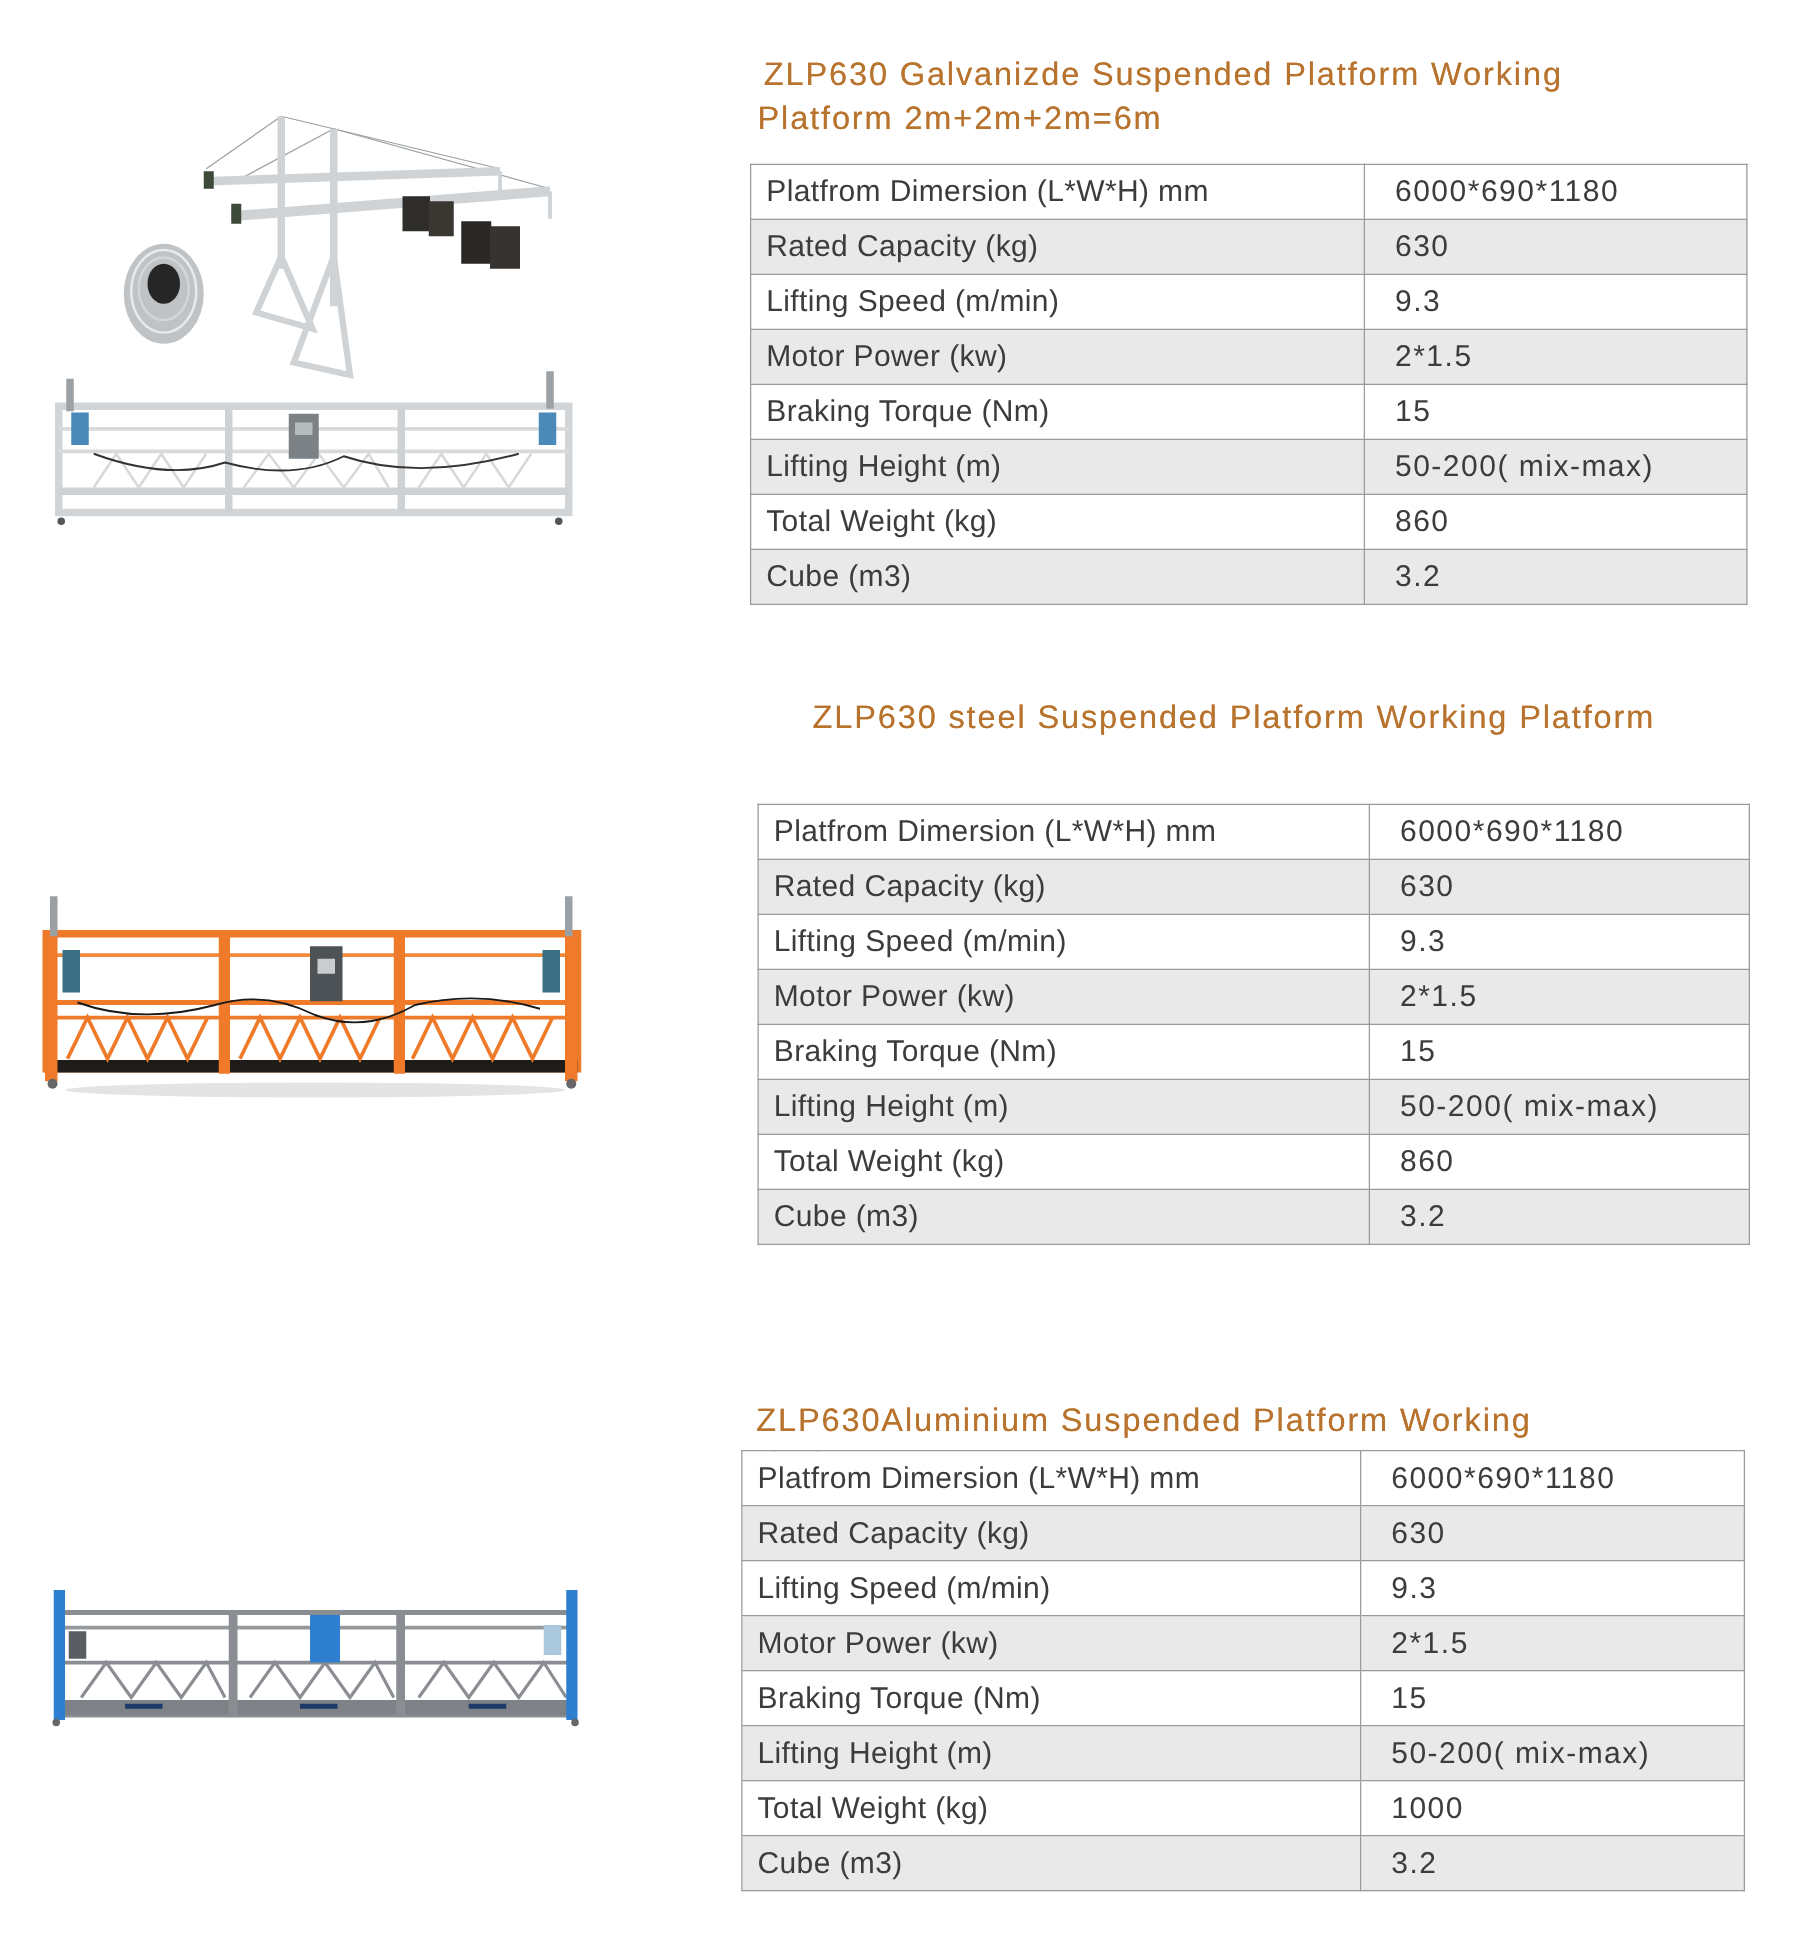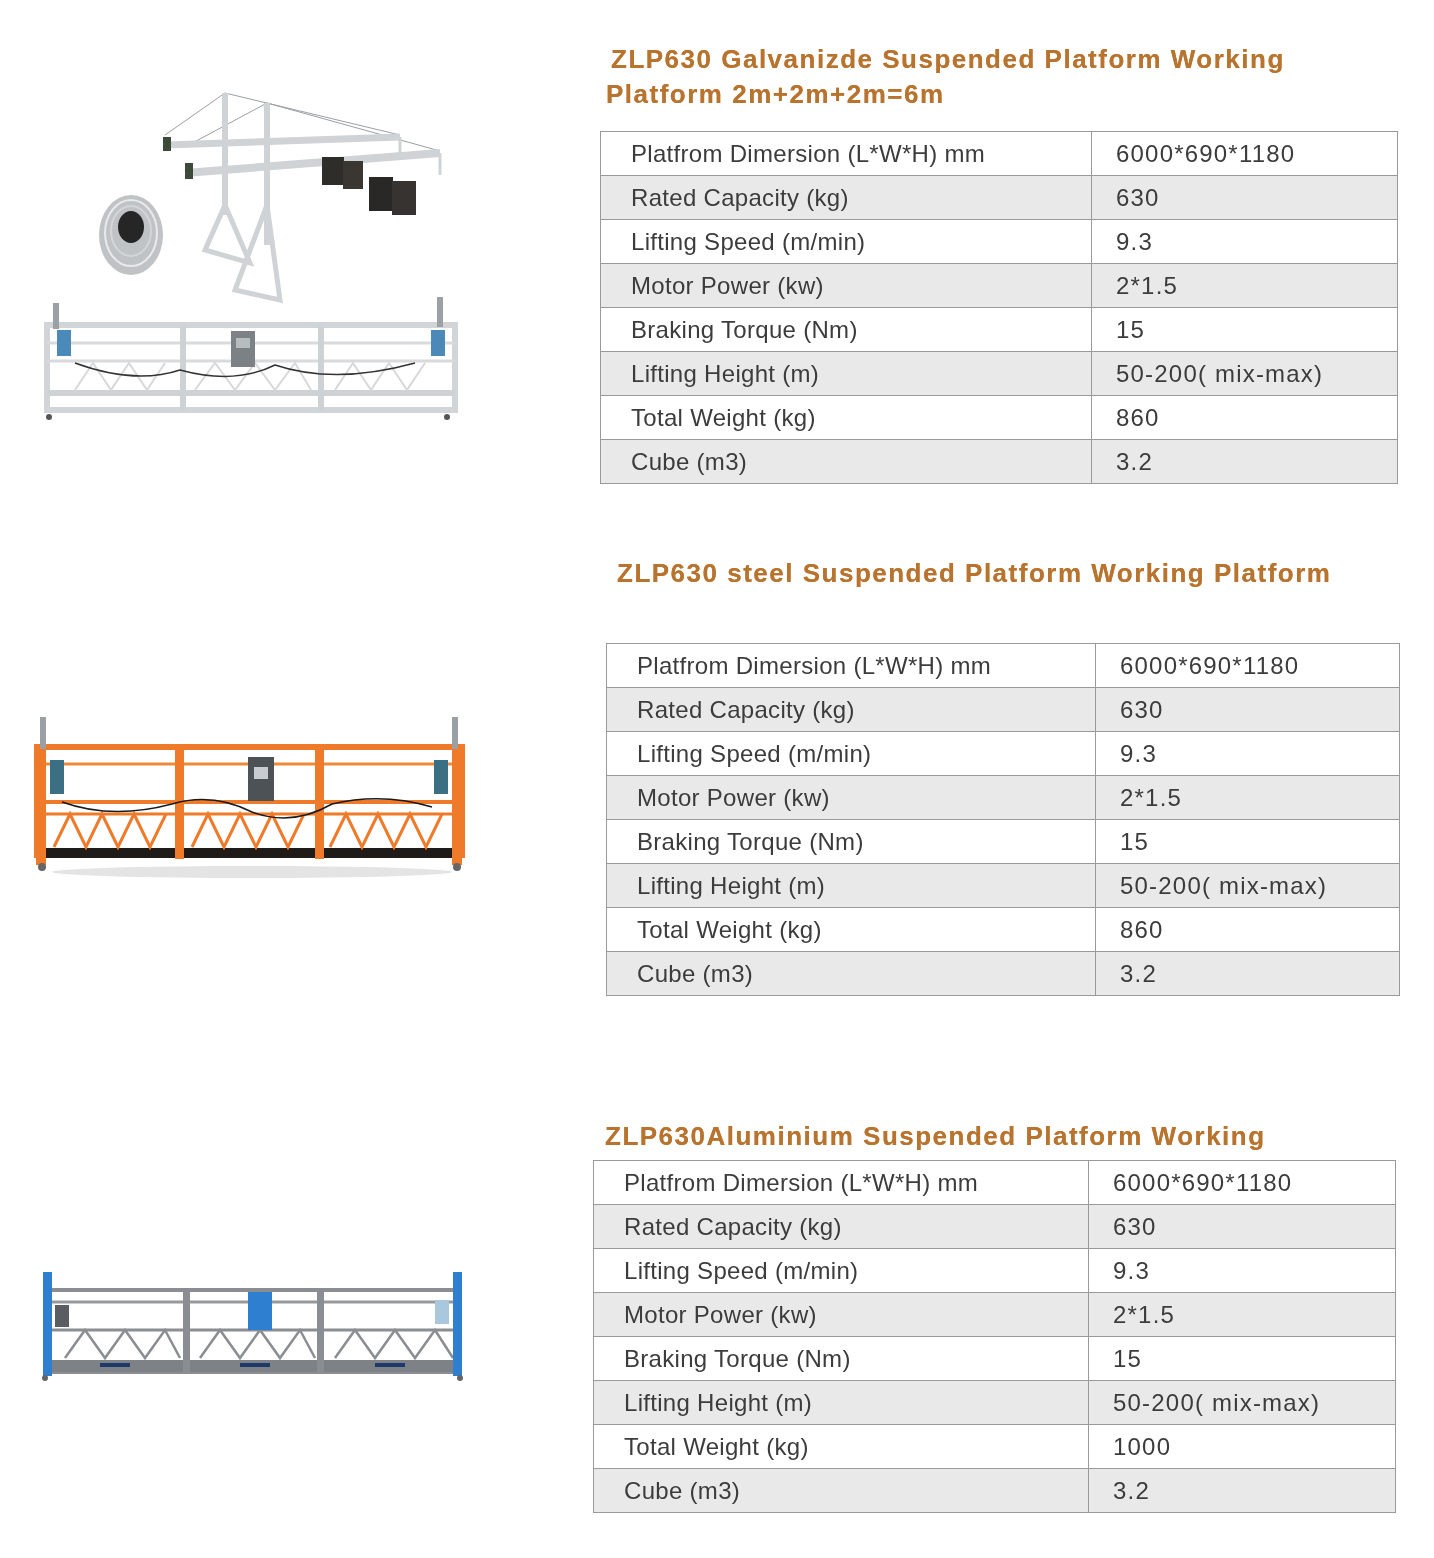--- a/index.html
+++ b/index.html
@@ -1,28 +1,28 @@
 <!DOCTYPE html>
 <html><head>
   <meta charset="utf-8">
   <style>
     html, body { margin: 0; padding: 0; background: #ffffff; }
     body { width: 1434px; height: 1558px; position: relative; overflow: hidden;
            font-family: "Liberation Sans", sans-serif; color: #3a3a3a; }
     .section { position: absolute; left: 0; width: 1434px; }
     .title { position: absolute; color: #b8742f; font-family: "Liberation Sans", sans-serif;
-             font-size: 26px; line-height: 35px; letter-spacing: 1.5px; margin: 0; font-weight: bold;
+             font-size: 26px; line-height: 35px; letter-spacing: 1.5px; margin: 0; font-weight: normal;
              text-shadow: 0 0 0.4px #c98a4a; }
     .title .line { display: block; white-space: nowrap; }
     table.spec { position: absolute; border-collapse: collapse; table-layout: fixed; }
     table.spec td { border: 1.5px solid #9a9a9a; height: 43px; padding: 0; font-size: 24px;
                     color: #3c3c3c; vertical-align: middle; white-space: nowrap; }
     table.spec tr:nth-child(odd) td { background: #ffffff; }
     table.spec tr:nth-child(even) td { background: #e9e9e9; }
-    table.spec td.k { padding-left: 30px; letter-spacing: 0.3px; }
+    table.spec td.k { padding-left: 12px; letter-spacing: 0.3px; }
     table.spec td.v { padding-left: 24px; letter-spacing: 1.2px; }
     .photo { position: absolute; }
   </style>
 </head>
 <body>
 
 <div class="section" style="top:0;height:520px;">
   <h2 class="title" style="left:606px;top:42px;">
     <span class="line" style="padding-left:5px;">ZLP630 Galvanizde Suspended Platform Working</span>
     <span class="line">Platform 2m+2m+2m=6m</span>
@@ -119,21 +119,21 @@
       <tr>
           <td class="k">Cube (m3)</td>
           <td class="v">3.2</td>
         </tr>
     </tbody>
   </table>
 </div>
 
 <div class="section" style="top:0;height:1030px;">
   <h2 class="title" style="left:611px;top:556px;">
-    <span class="line" style="padding-left:6px;">ZLP630 steel Suspended Platform Working Platform</span>
+    <span class="line" style="padding-left:6px;margin-left:33px;">ZLP630 steel Suspended Platform Working Platform</span>
   </h2>
 
   <svg class="photo" style="left:32px;top:712px;" width="435" height="170" viewBox="0 0 435 170">
     <g>
       <ellipse cx="220" cy="160" rx="200" ry="6" fill="#e4e4e4"></ellipse>
       <rect x="5" y="35" width="425" height="108" fill="none" stroke="#ee7a2a" stroke-width="6"></rect>
       <line x1="5" y1="52" x2="430" y2="52" stroke="#f08a3a" stroke-width="3"></line>
       <line x1="5" y1="90" x2="430" y2="90" stroke="#ee7a2a" stroke-width="4"></line>
       <line x1="5" y1="102" x2="430" y2="102" stroke="#ee7a2a" stroke-width="3"></line>
       <rect x="5" y="136" width="425" height="10" fill="#1f1b18"></rect>

